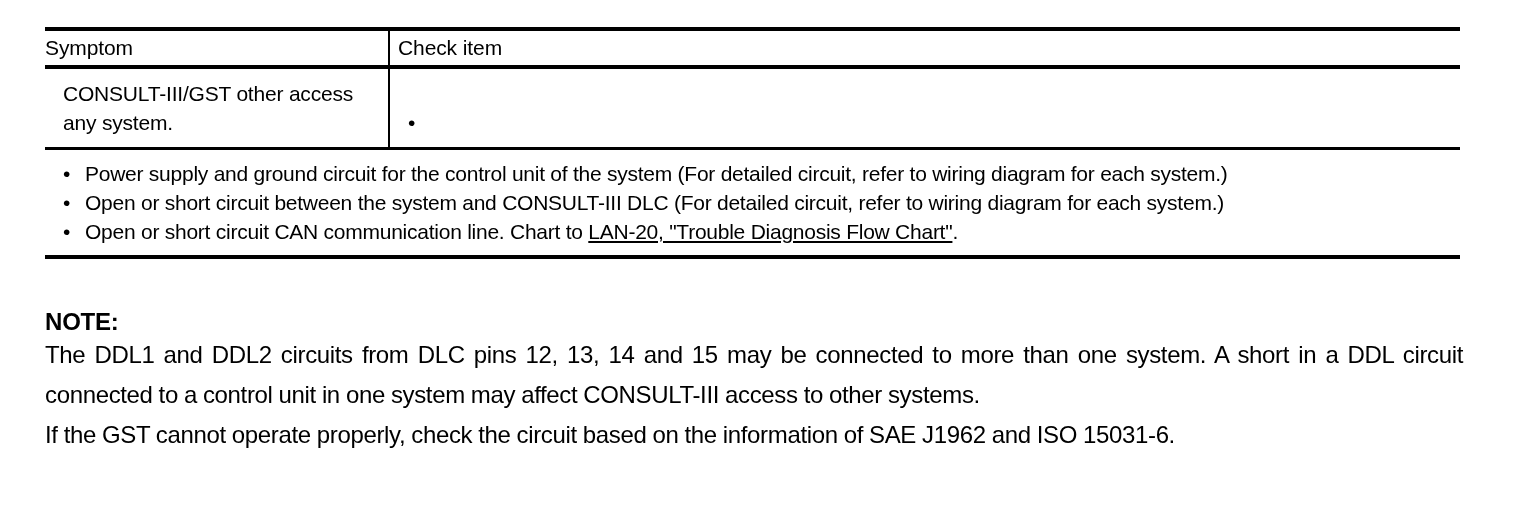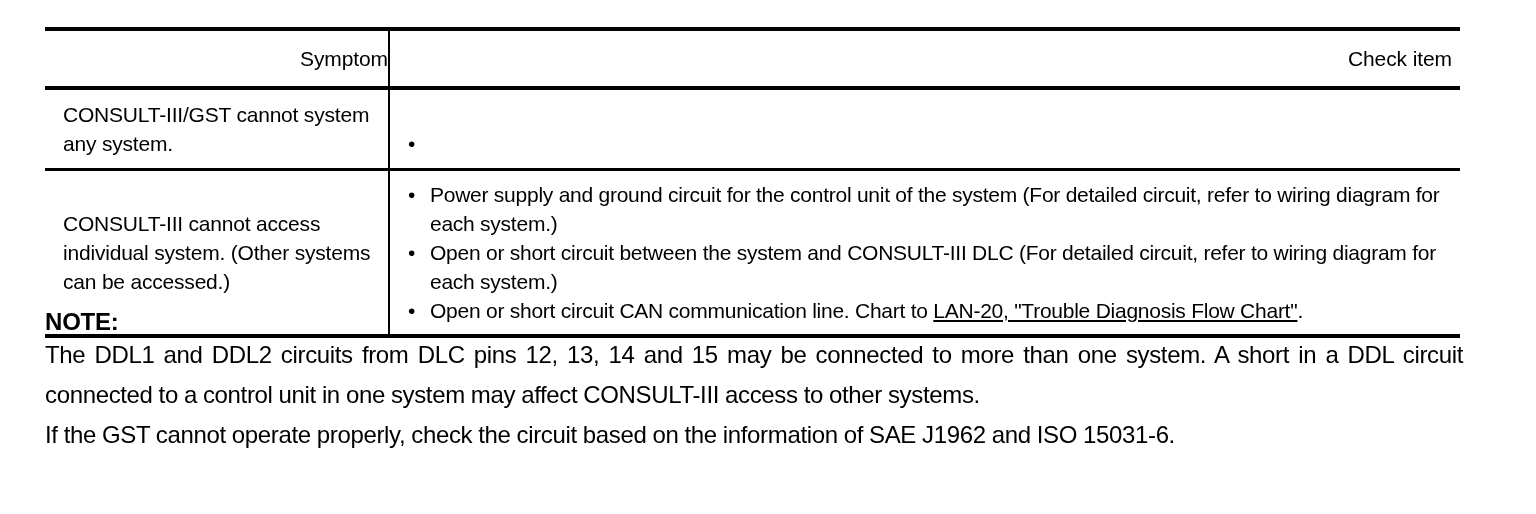--- a/index.html
+++ b/index.html
@@ -64,23 +64,23 @@
     box-sizing: border-box;
     padding: 8px;
     display: flex;
     flex-direction: column;
     justify-content: center;
   }
 
   
   .header-row .col-symptom,
   .header-row .col-check {
-    height: 55px;
+    height: 34px;
     align-items: center;
-    justify-content: flex-end;
+    justify-content: flex-start;
     flex-direction: row;
   }
   .hdr-text {
     font-size: 21px;
     line-height: 24px;
     text-align: center;
     letter-spacing: -0.1px;
   }
 
   
@@ -165,37 +165,34 @@
       </div>
       <div class="col-check">
         <div class="hdr-text">Check item</div>
       </div>
     </div>
 
     <div class="rule rule-head"></div>
 
     <div class="trow row1">
       <div class="col-symptom">
-        <div class="sym-text">CONSULT-III/GST cannot system any system.</div>
+        <div class="sym-text">CONSULT-III/GST other access any system.</div>
       </div>
       <div class="col-check">
         <ul class="bullets">
           <li class="bullet-li">
             <span class="dot">•</span>
           </li>
         </ul>
       </div>
     </div>
 
     <div class="rule rule-row"></div>
 
     <div class="trow row2">
-      <div class="col-symptom">
-        <div class="sym-text">CONSULT-III cannot access individual system. (Other systems can be accessed.)</div>
-      </div>
       <div class="col-check">
         <ul class="bullets">
           <li class="bullet-li">
             <span class="dot">•</span>
             <span>Power supply and ground circuit for the control unit of the system (For detailed circuit, refer to wiring diagram for each system.)</span>
           </li>
           <li class="bullet-li">
             <span class="dot">•</span>
             <span>Open or short circuit between the system and CONSULT-III DLC (For detailed circuit, refer to wiring diagram for each system.)</span>
           </li>

